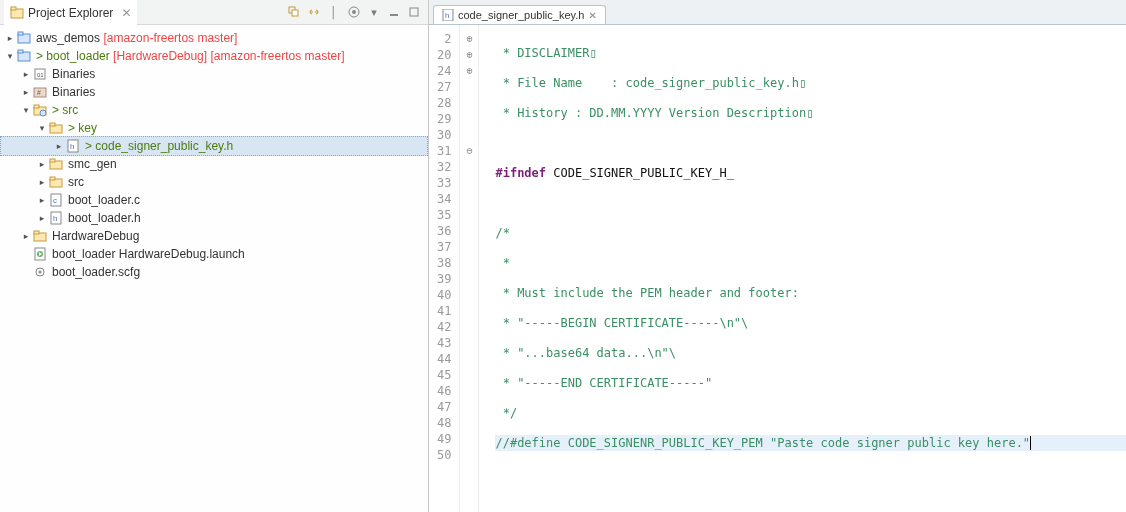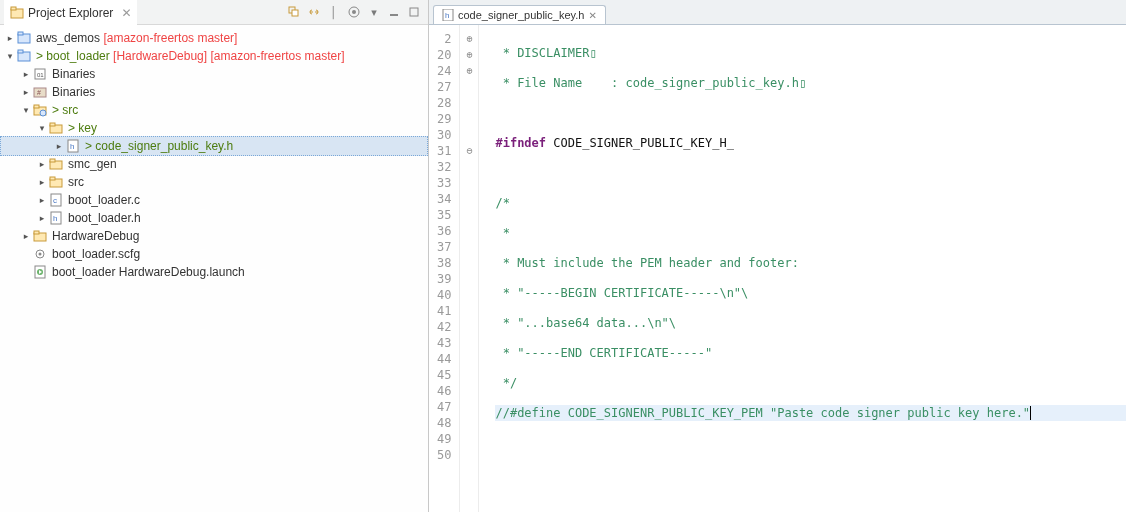--- a/index.html
+++ b/index.html
@@ -208,38 +208,38 @@
         <span class="icon i-folder">
             <svg width="14" height="14">
               <rect x="1" y="4" width="12" height="8" fill="#ffe9b3" stroke="#c89a3a"></rect>
               <rect x="1" y="2" width="5" height="3" fill="#ffe9b3" stroke="#c89a3a"></rect>
             </svg>
           </span>
         <span class="label">HardwareDebug</span>
       </div>
       <div class="node indent1">
         <span class="twisty"></span>
-        <span class="icon i-gear">
-            <svg width="14" height="14">
-              <circle cx="7" cy="7" r="4" fill="none" stroke="#888"></circle>
-              <circle cx="7" cy="7" r="1.5" fill="#888"></circle>
-            </svg>
-          </span>
-        <span class="label">boot_loader.scfg</span>
-      </div>
-      <div class="node indent1">
-        <span class="twisty"></span>
         <span class="icon i-launch">
             <svg width="14" height="14">
               <rect x="2" y="1" width="10" height="12" fill="#fff" stroke="#888"></rect>
               <circle cx="7" cy="7" r="3" fill="#6bb36b"></circle>
               <polygon points="6,5 6,9 9,7" fill="#fff"></polygon>
             </svg>
           </span>
         <span class="label">boot_loader HardwareDebug.launch</span>
+      </div>
+      <div class="node indent1">
+        <span class="twisty"></span>
+        <span class="icon i-gear">
+            <svg width="14" height="14">
+              <circle cx="7" cy="7" r="4" fill="none" stroke="#888"></circle>
+              <circle cx="7" cy="7" r="1.5" fill="#888"></circle>
+            </svg>
+          </span>
+        <span class="label">boot_loader.scfg</span>
       </div>
     </div>
   </div>
 
   <div class="editor">
     <div class="tabbar">
       <div class="tab">
         <span class="icon i-h">
             <svg width="12" height="12">
               <rect x="1" y="0" width="10" height="12" fill="#fff" stroke="#888"></rect>
@@ -306,20 +306,21 @@
           <div></div>
           <div></div>
           <div></div>
           <div></div>
           <div></div>
           <div></div>
         </div>
       <div class="code">
 <div class="ln"><span class="cm"> * DISCLAIMER</span><span class="cm">▯</span></div>
 <div class="ln"><span class="cm"> * File Name    : code_signer_public_key.h</span><span class="cm">▯</span></div>
+<div class="ln"><span class="cm"> * History : DD.MM.YYYY Version Description</span><span class="cm">▯</span></div>
 <div class="ln"></div>
 <div class="ln"><span class="pp">#ifndef</span><span class="id"> CODE_SIGNER_PUBLIC_KEY_H_</span></div>
 <div class="ln"></div>
 <div class="ln"><span class="cm">/*</span></div>
 <div class="ln"><span class="cm"> *</span></div>
 <div class="ln"><span class="cm"> * Must include the PEM header and footer:</span></div>
 <div class="ln"><span class="cm"> * "-----BEGIN CERTIFICATE-----\n"\</span></div>
 <div class="ln"><span class="cm"> * "...base64 data...\n"\</span></div>
 <div class="ln"><span class="cm"> * "-----END CERTIFICATE-----"</span></div>
 <div class="ln"><span class="cm"> */</span></div>

